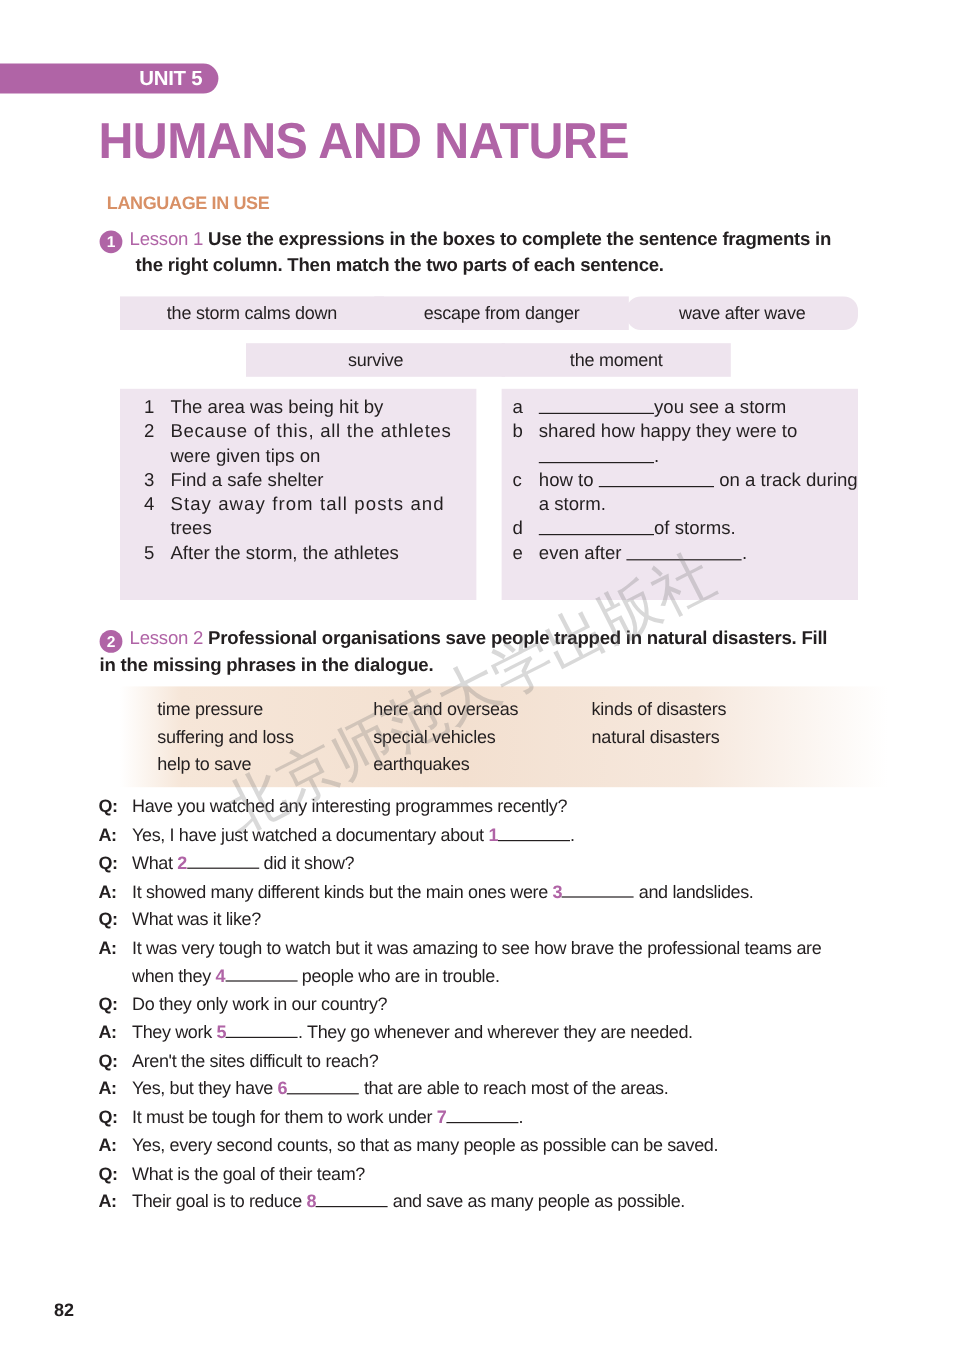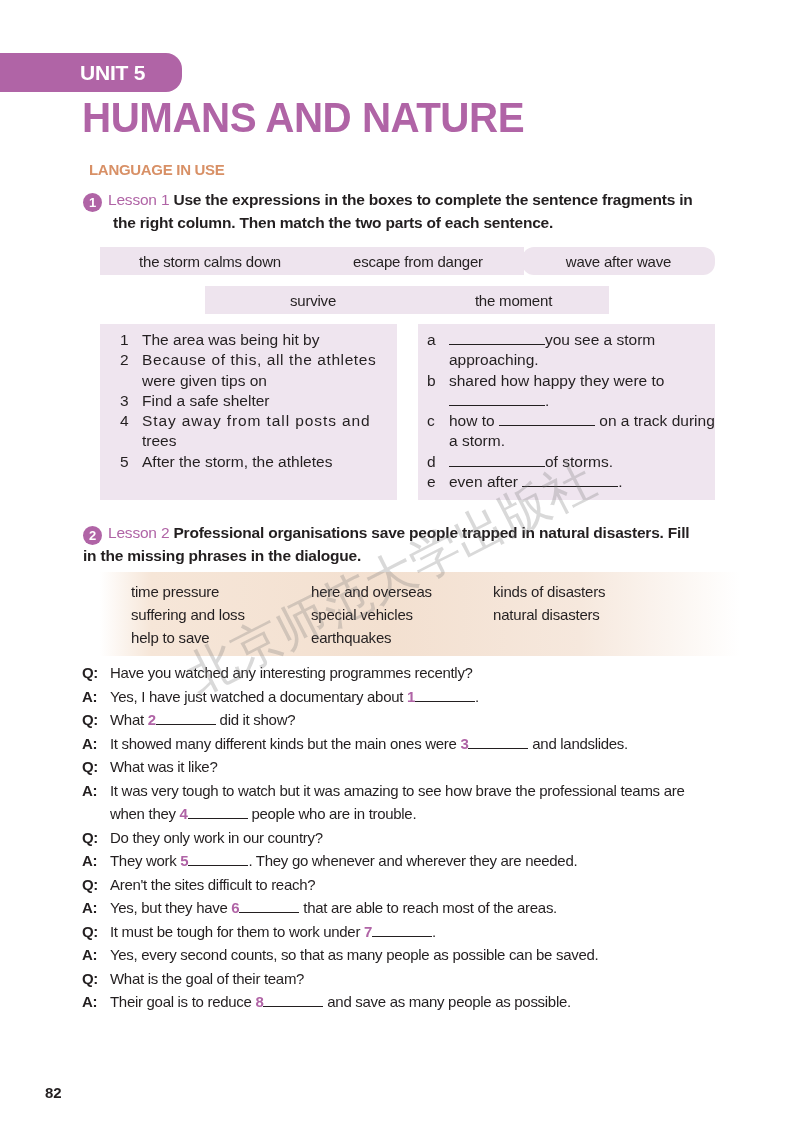--- a/index.html
+++ b/index.html
@@ -6,24 +6,24 @@
   body {
     width:800px; height:1133px; position:relative; overflow:hidden;
     background:#ffffff;
     font-family:"Liberation Sans", "DejaVu Sans", sans-serif;
     color:#231f20;
   }
   .abs { position:absolute; }
 
   
   .unit-banner {
-    left:0; top:53px; width:182px; height:39px;
+    left:0; top:53px; width:182px; height:25px;
     background:#b064a6; border-radius:0 16px 16px 0;
-    color:#ffffff; font-weight:bold; font-size:21px;
-    display:flex; align-items:center; padding-left:80px; box-sizing:border-box;
+    color:#ffffff; font-weight:bold; font-size:17px;
+    display:flex; align-items:center; padding-left:116px; box-sizing:border-box;
     letter-spacing:-0.2px;
   }
   .page-title {
     left:82px; top:94px; font-size:42px; font-weight:bold; color:#b064a6;
     letter-spacing:-0.5px; white-space:nowrap;
     transform:scaleX(0.96); transform-origin:left;
   }
   .section-label {
     left:89px; top:161px; font-size:15px; font-weight:bold; color:#d89066;
     letter-spacing:-0.3px;
@@ -143,24 +143,20 @@
 </div>
 
 <div class="abs sent-box" style="left:418px; width:297px; padding-left:9px;">
   <ul class="sent-list">
     <li>
         <span class="lbl">a</span>
         <span class="blank" style="width:96px;"></span>
         <span>you see a storm</span>
       </li>
     <li>
-        <span class="lbl"></span>
-        <span>approaching.</span>
-      </li>
-    <li>
         <span class="lbl">b</span>
         <span>shared how happy they were to</span>
       </li>
     <li>
         <span class="lbl"></span>
         <span class="blank" style="width:96px;"></span>
         <span>.</span>
       </li>
     <li><span class="lbl">c</span><span>how to</span>&nbsp;<span class="blank" style="width:96px;"></span>&nbsp;<span>on a track during</span></li>
     <li>

